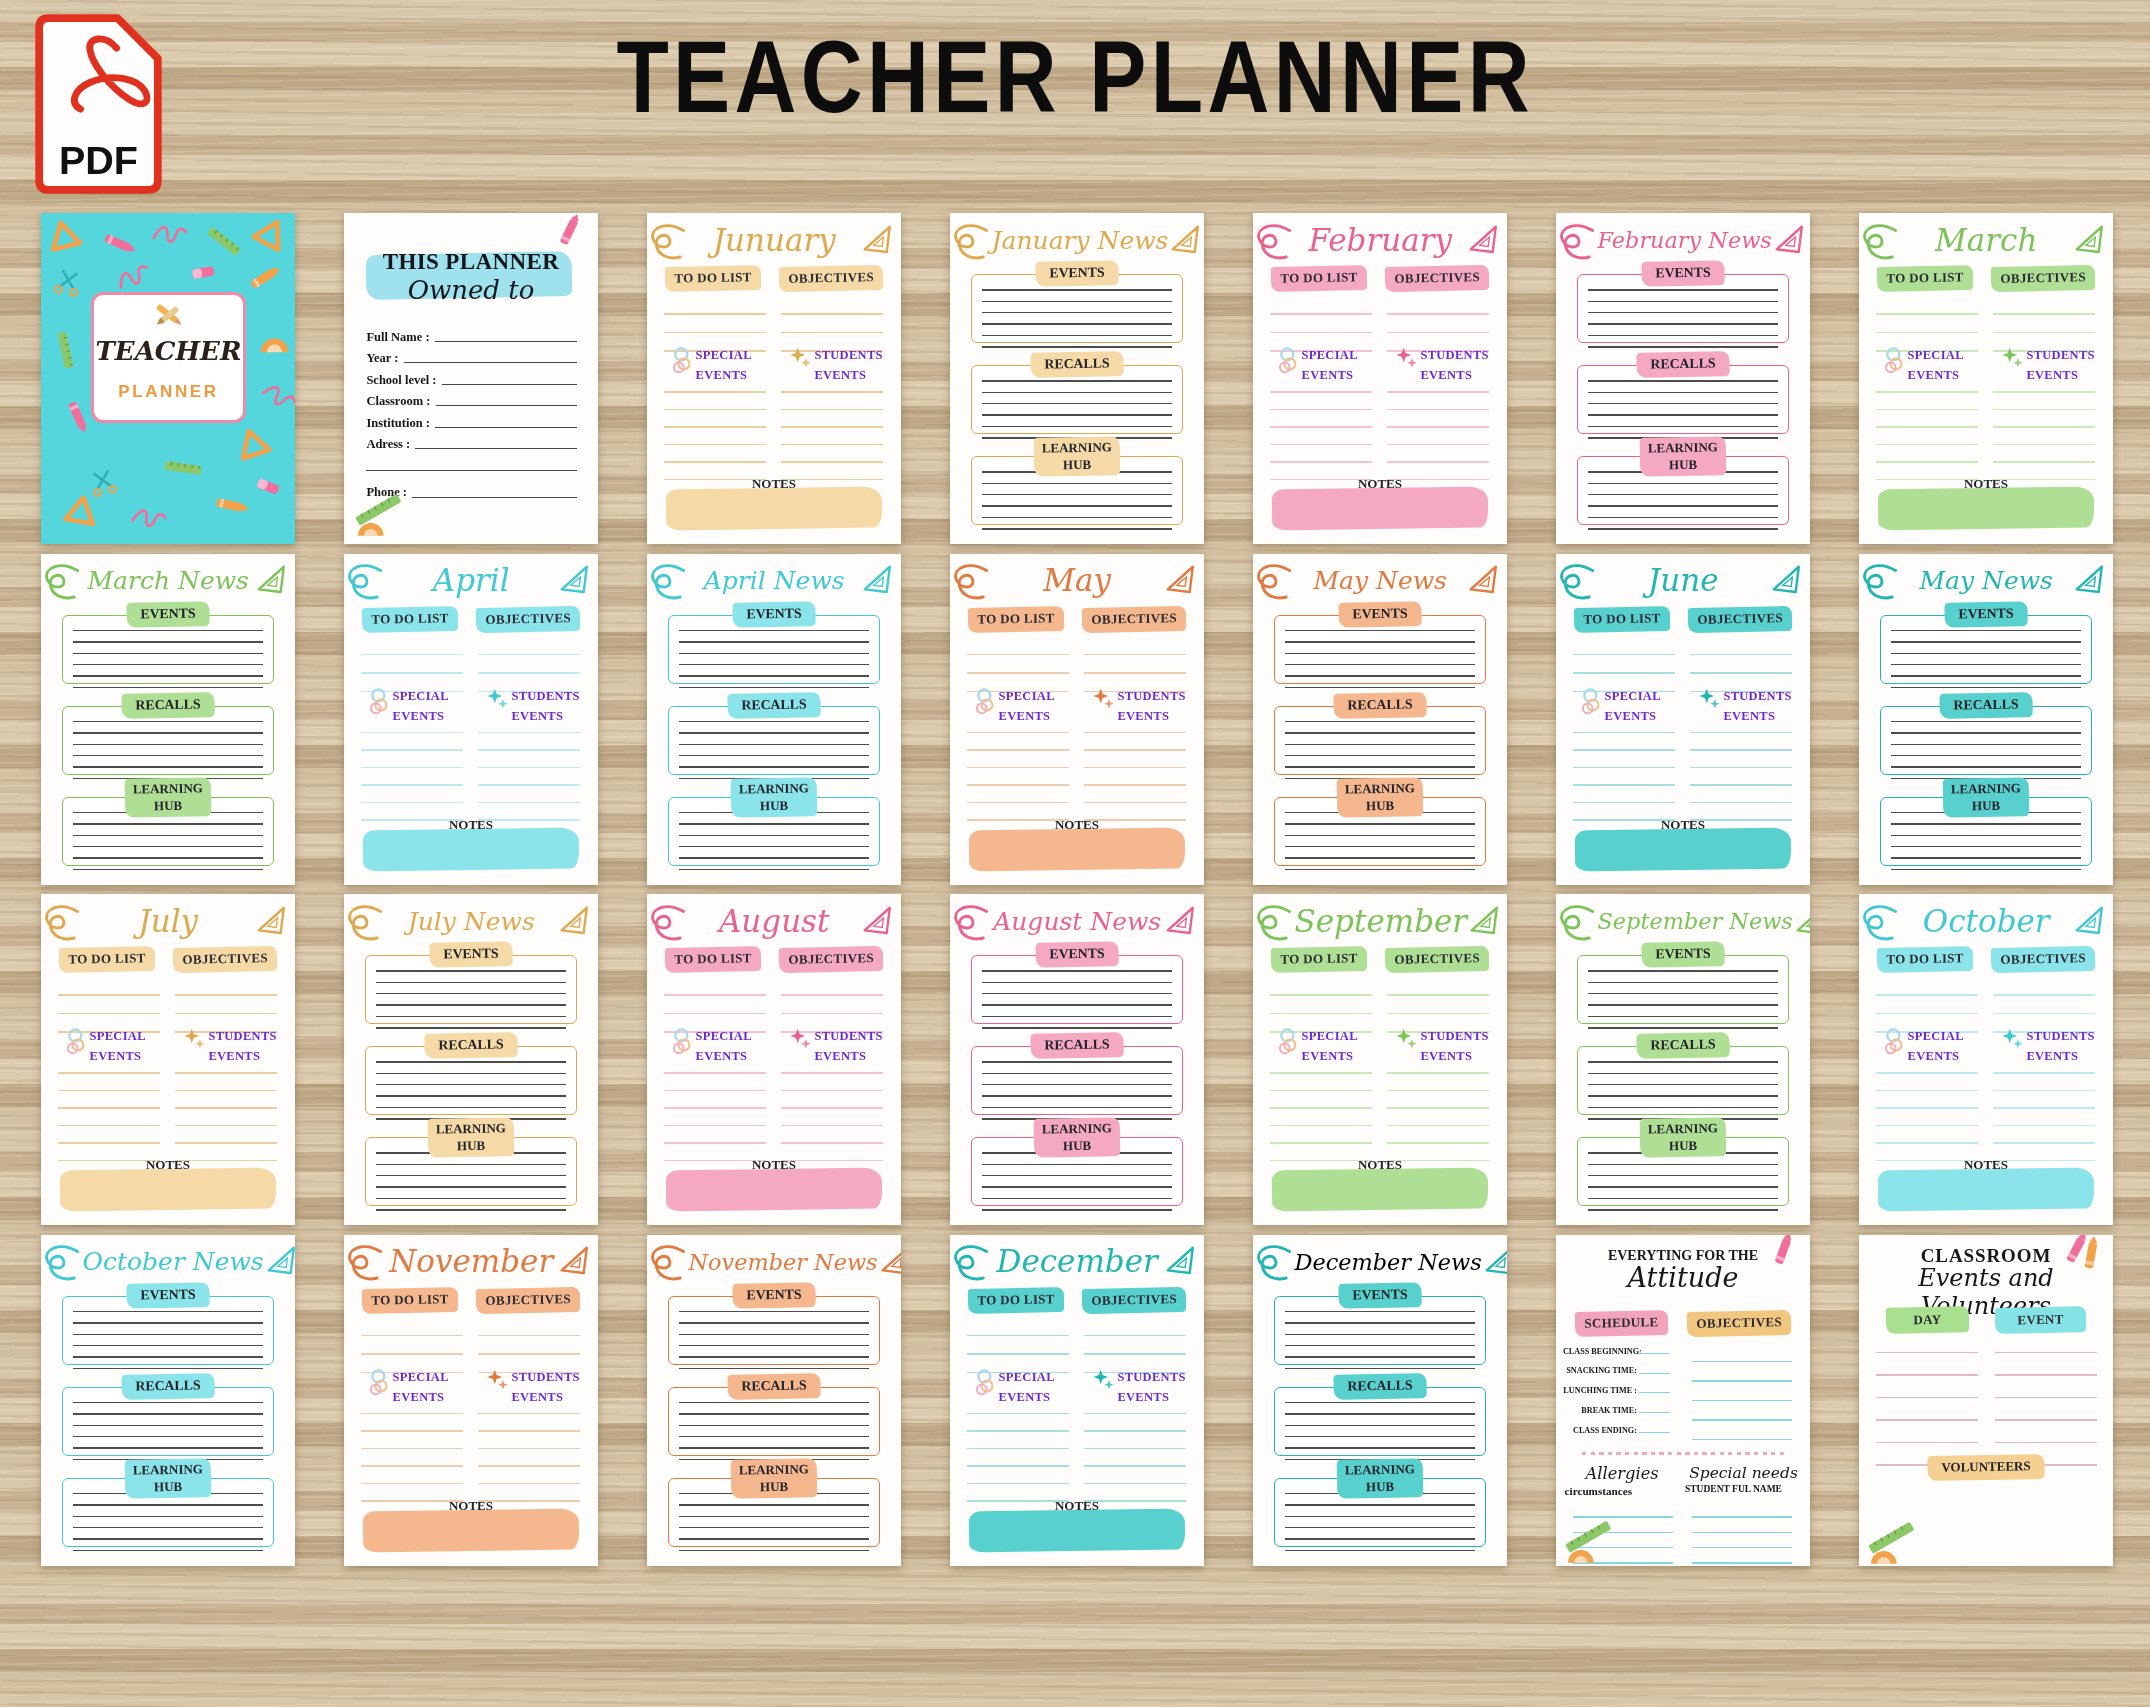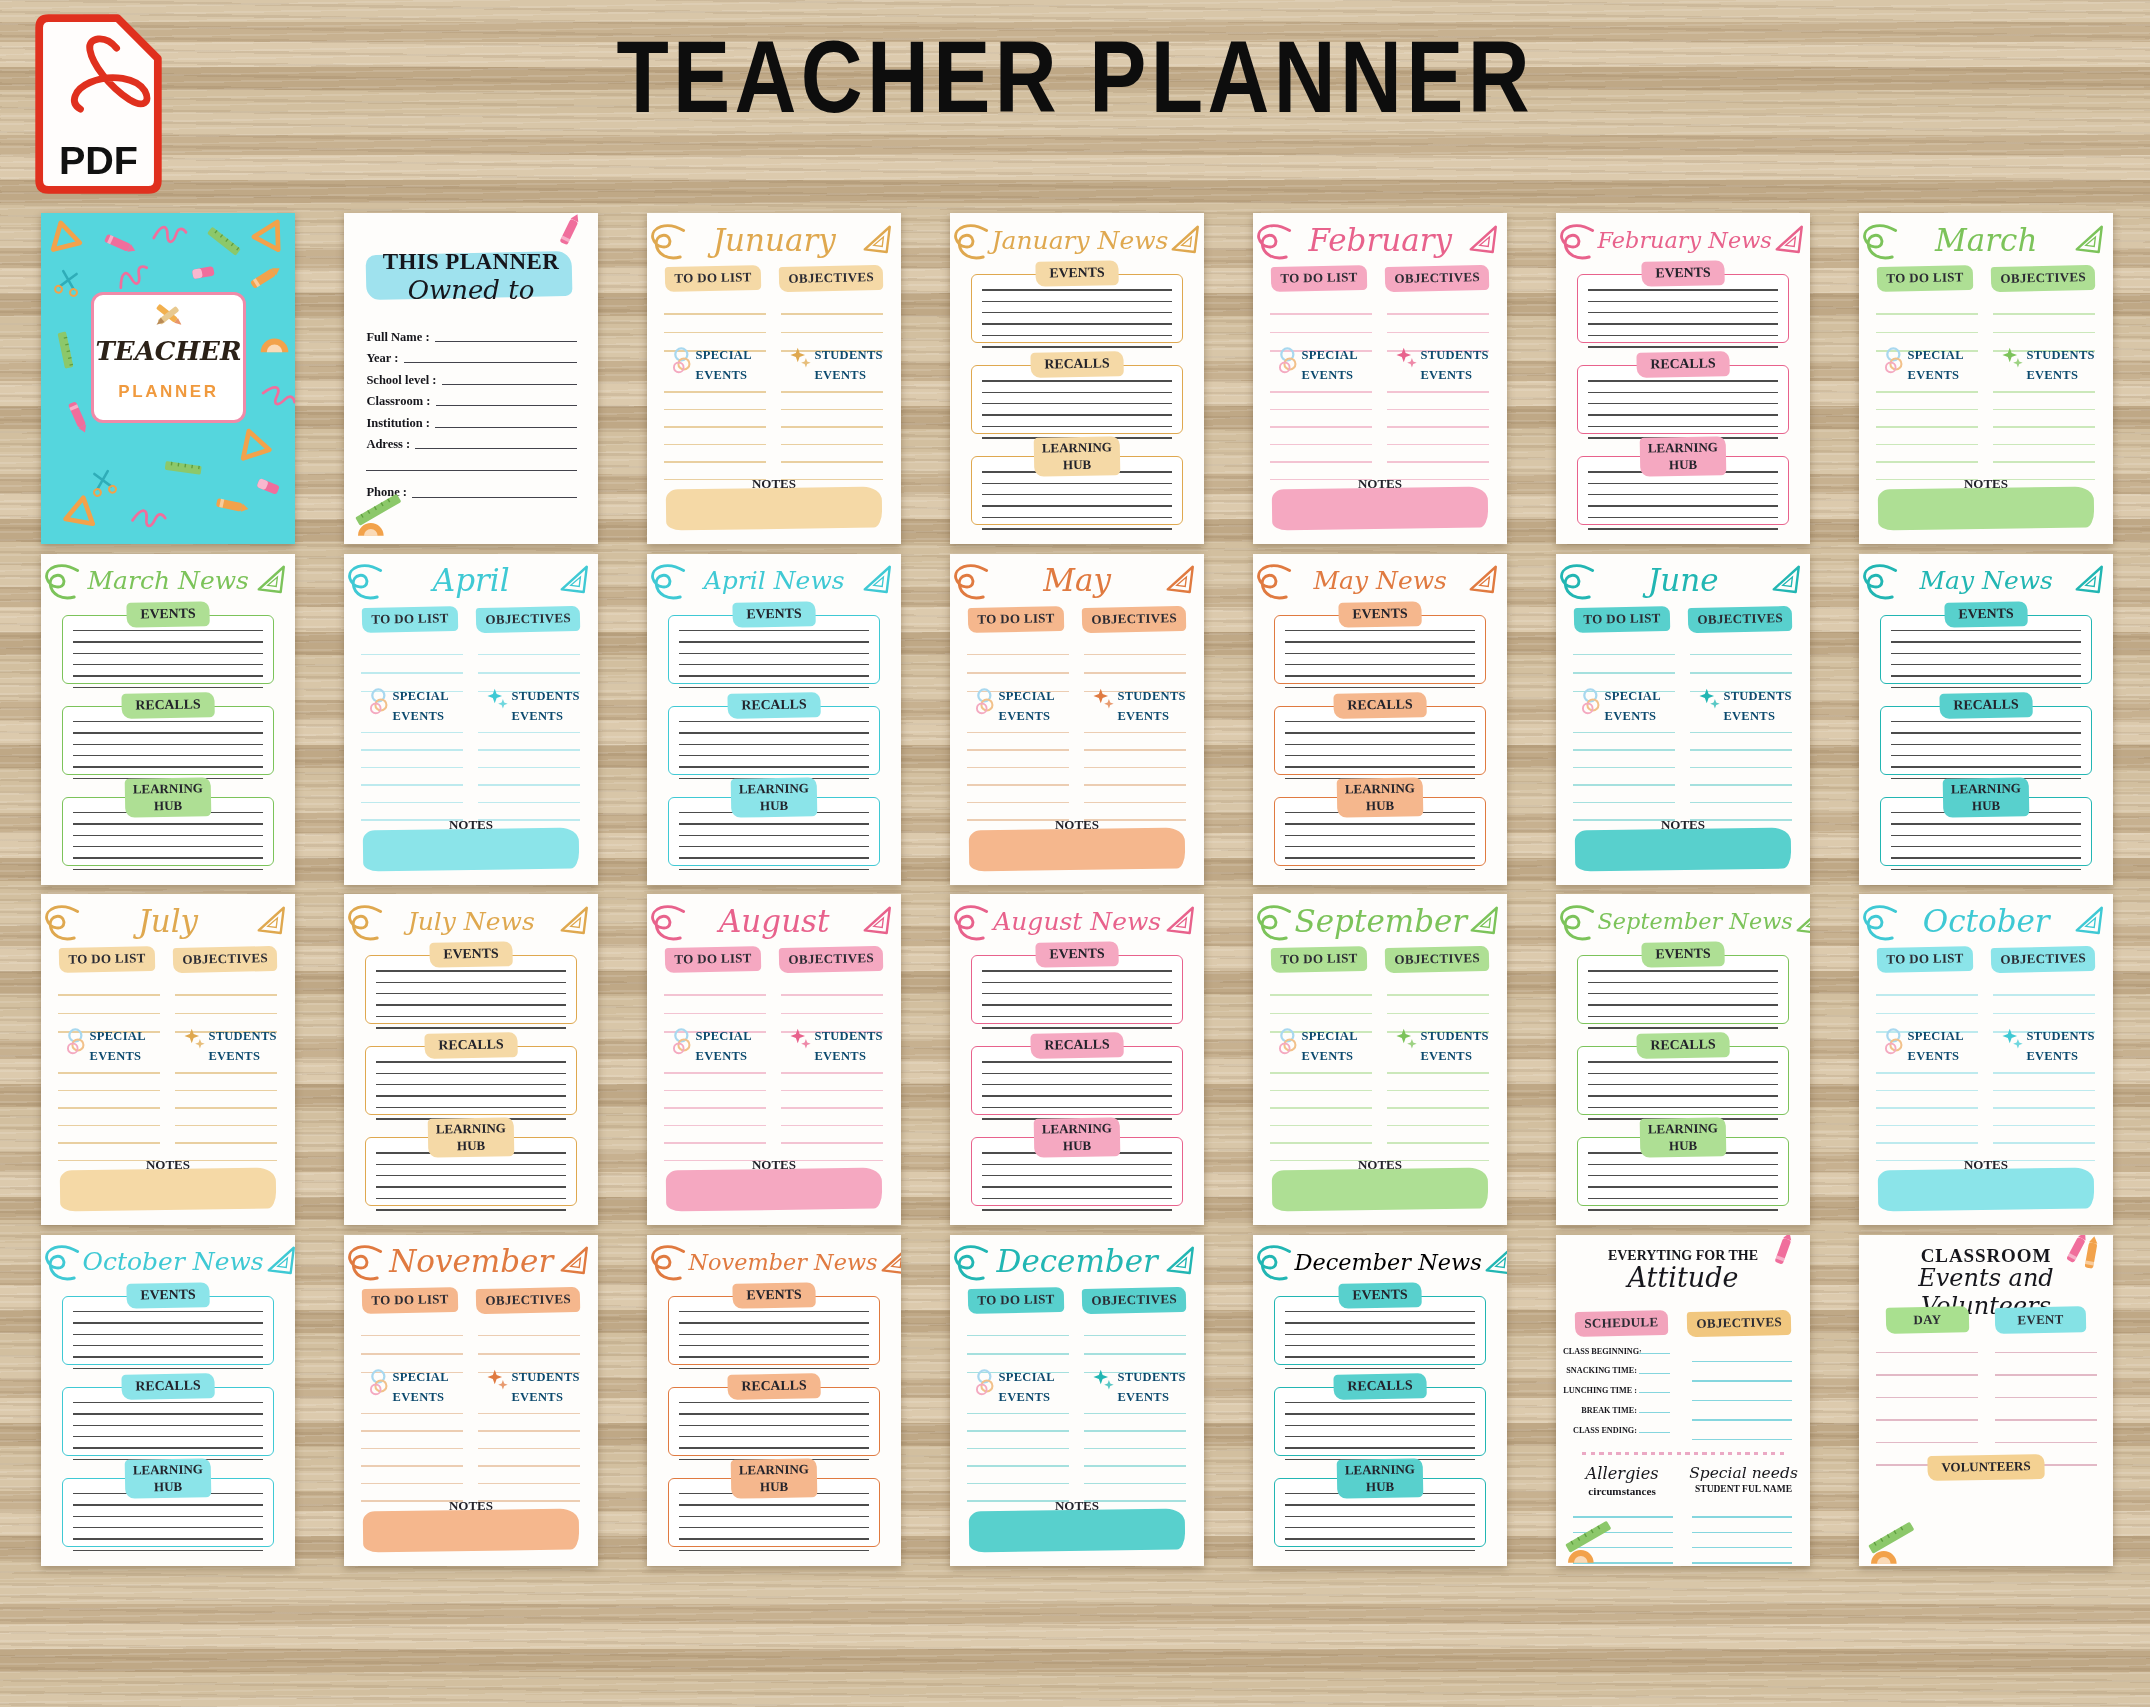--- a/index.html
+++ b/index.html
@@ -26,21 +26,21 @@
 .script-title{flex:1;text-align:center;font-family:"DejaVu Serif",serif;font-style:italic;white-space:nowrap;line-height:1}
 
 .tabrow{position:absolute;left:0;right:0;display:flex;justify-content:space-evenly;z-index:2}
 .tab{display:inline-block;font-family:"Liberation Serif",serif;font-weight:bold;font-size:13px;color:#2B2B33;padding:4.3px 9.5px;border-radius:3.4px 7.7px 4.3px 8.6px;transform:rotate(-1.2deg);letter-spacing:0.3px;white-space:nowrap}
 
 .mcol{position:absolute;width:102px}
 .ln{height:1.5px}
 .mcol .ln{width:100%}
 .evtrow{position:absolute;left:3.4px;right:0;display:flex}
 .evt{flex:1;display:flex;justify-content:center;align-items:flex-start;gap:2.6px}
-.evtlbl{font-family:"Liberation Serif",serif;font-weight:bold;font-size:12.5px;color:#0c4a6e;line-height:1.6;letter-spacing:0.3px}
+.evtlbl{font-family:"Liberation Serif",serif;font-weight:bold;font-size:12.5px;color:#6d28d9;line-height:1.6;letter-spacing:0.3px}
 .noteslbl{position:absolute;left:0;right:0;top:263px;text-align:center;font-family:"Liberation Serif",serif;font-weight:bold;font-size:13px;color:#23232B;z-index:2}
 .blob{position:absolute;left:19px;right:19px;top:275px;height:41px;border-radius:12px 19px 8.6px 15.5px/10.3px 13.8px 17px 8.6px;transform:rotate(-.8deg)}
 
 .ntab{position:absolute;left:50%;transform:translateX(-50%) rotate(-1deg);font-family:"Liberation Serif",serif;font-weight:bold;font-size:13.8px;color:#23232B;padding:4.3px 13.8px;border-radius:4.3px 8.6px 5.2px 9.5px;white-space:nowrap;z-index:3;text-align:center}
 .ntab.two{white-space:normal;width:86px;padding:3.4px 6.9px;line-height:1.25;font-size:13px}
 .nbox{position:absolute;left:20.6px;right:20.6px;height:69px;border:1.5px solid;border-radius:6px;padding:4.3px 10.3px 0;background:#fff}
 .nln{height:1.4px;background:#4C4C4C;margin-top:10px}
 
 .cover-box{position:absolute;left:50px;top:79px;width:155px;height:131px;background:#fff;border:3px solid #F08AA8;border-radius:12px;text-align:center;z-index:3}
 .cover-t1{font-family:"DejaVu Serif",serif;font-style:italic;font-weight:bold;font-size:26px;color:#2B2118;margin-top:1.7px}
@@ -55,21 +55,21 @@
 .flabel{font-family:"Liberation Serif",serif;font-weight:bold;font-size:12.5px;color:#16161C;white-space:nowrap}
 .fline{flex:1;border-bottom:1.4px solid #43434B;margin:0 0 2.6px 5.2px}
 
 .att-h1{position:absolute;top:13.8px;left:0;right:0;text-align:center;font-family:"Liberation Serif",serif;font-weight:bold;font-size:14px;color:#16161C}
 .att-h2{position:absolute;top:27.5px;left:0;right:0;text-align:center;font-family:"DejaVu Serif",serif;font-style:italic;font-size:27px;color:#16161C}
 .srow{display:flex;align-items:flex-end;margin-bottom:10.8px}
 .slbl{font-family:"Liberation Serif",serif;font-weight:bold;font-size:8.2px;color:#16161C;width:74px;text-align:right;white-space:nowrap}
 .sline{width:31px;border-bottom:1.5px solid;margin:0 0 1.7px 2.6px}
 .dotline{position:absolute;height:3.4px;background-image:repeating-linear-gradient(90deg,currentColor 0 4.3px,transparent 4.3px 8.6px)}
 .scripthead{font-family:"DejaVu Serif",serif;font-style:italic;font-size:16.3px;color:#16161C;text-align:center;line-height:1}
-.boldhead{font-family:"Liberation Serif",serif;font-weight:bold;color:#16161C;text-align:center;margin-top:3.4px}
+.boldhead{font-family:"Liberation Serif",serif;font-weight:bold;color:#16161C;margin-top:3.4px}
 
 .cls-h1{position:absolute;top:10.3px;left:0;right:0;text-align:center;font-family:"Liberation Serif",serif;font-weight:bold;font-size:19px;letter-spacing:0.9px;color:#16161C}
 .cls-h2{position:absolute;top:29px;left:0;right:0;text-align:center;font-family:"DejaVu Serif",serif;font-style:italic;font-size:24px;color:#16161C}
 .vbox{position:absolute;left:10.3px;right:10.3px;top:234px;height:86px;border:1.5px solid;border-radius:1.7px;background:#fff}
 
 .banner{position:absolute;left:0;right:0;top:1602px;height:86px;display:flex;align-items:center;padding-left:110px;gap:90px}
 .banner-count{font-weight:bold;font-size:59px;color:#101010;transform:scaleX(.92);transform-origin:left center}
 .banner-text{font-weight:bold;font-size:53px;letter-spacing:0.9px;color:#101010;white-space:nowrap;transform:scaleX(.94);transform-origin:left center}
 </style>
 </head>

